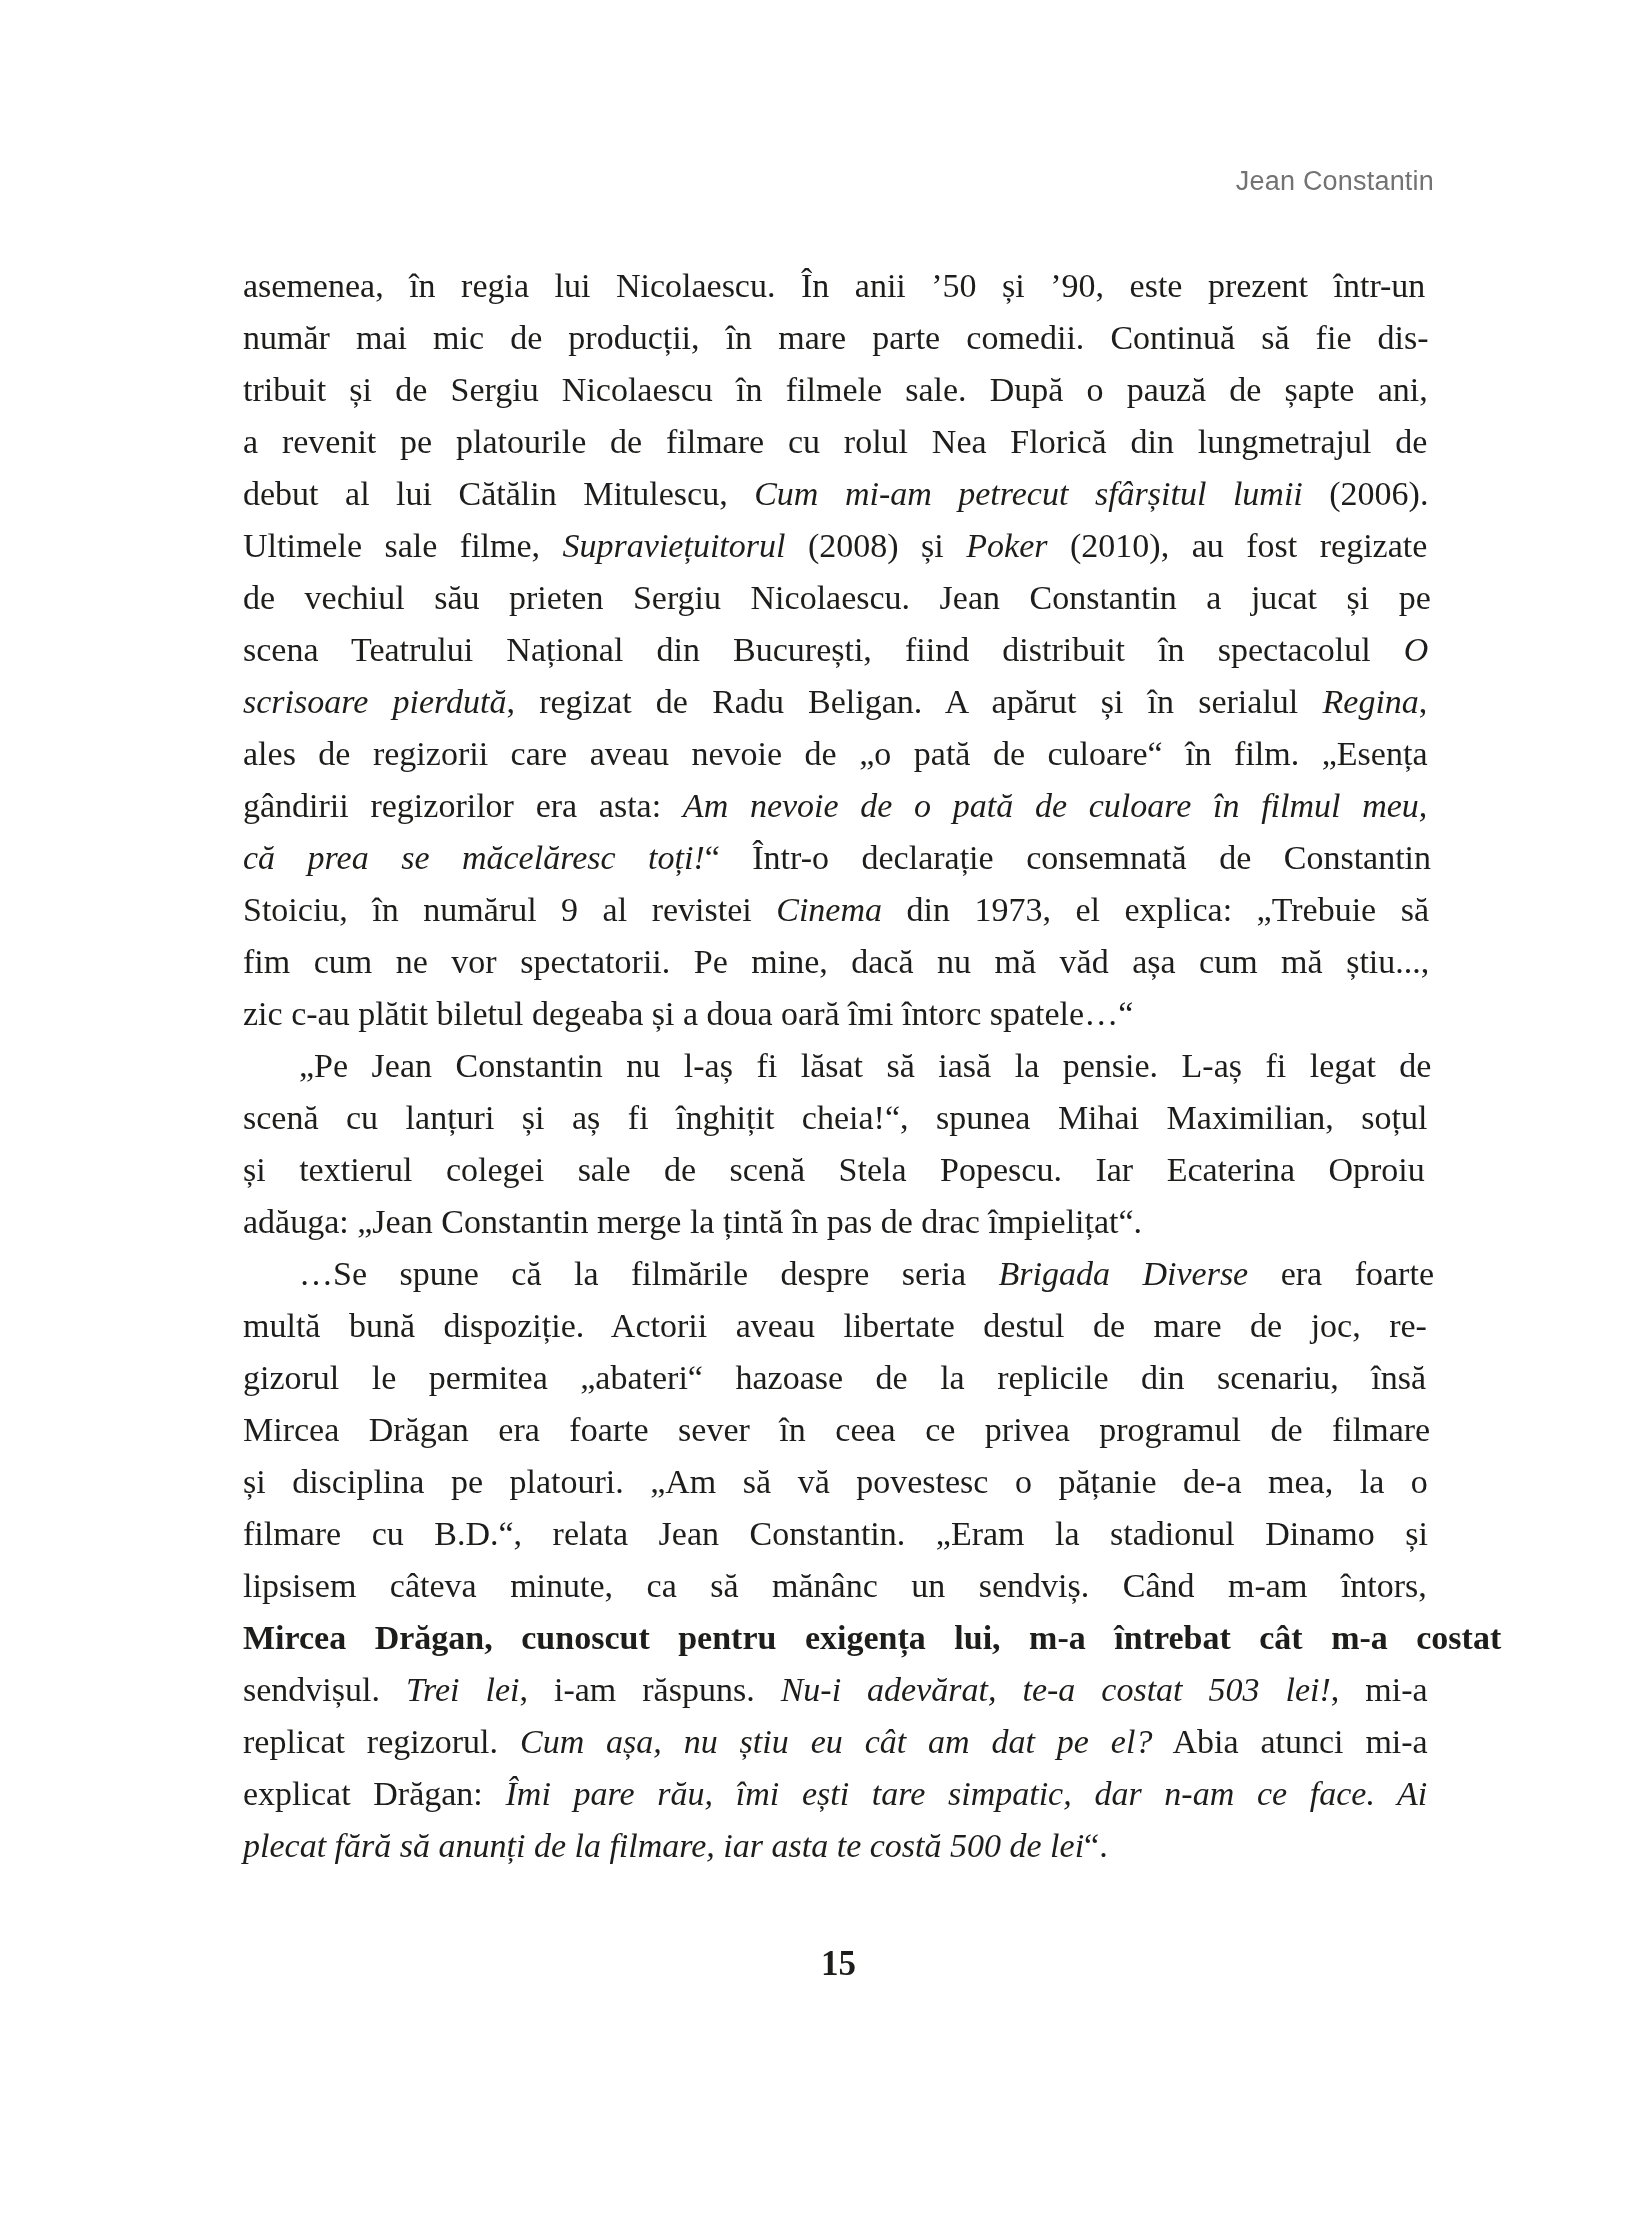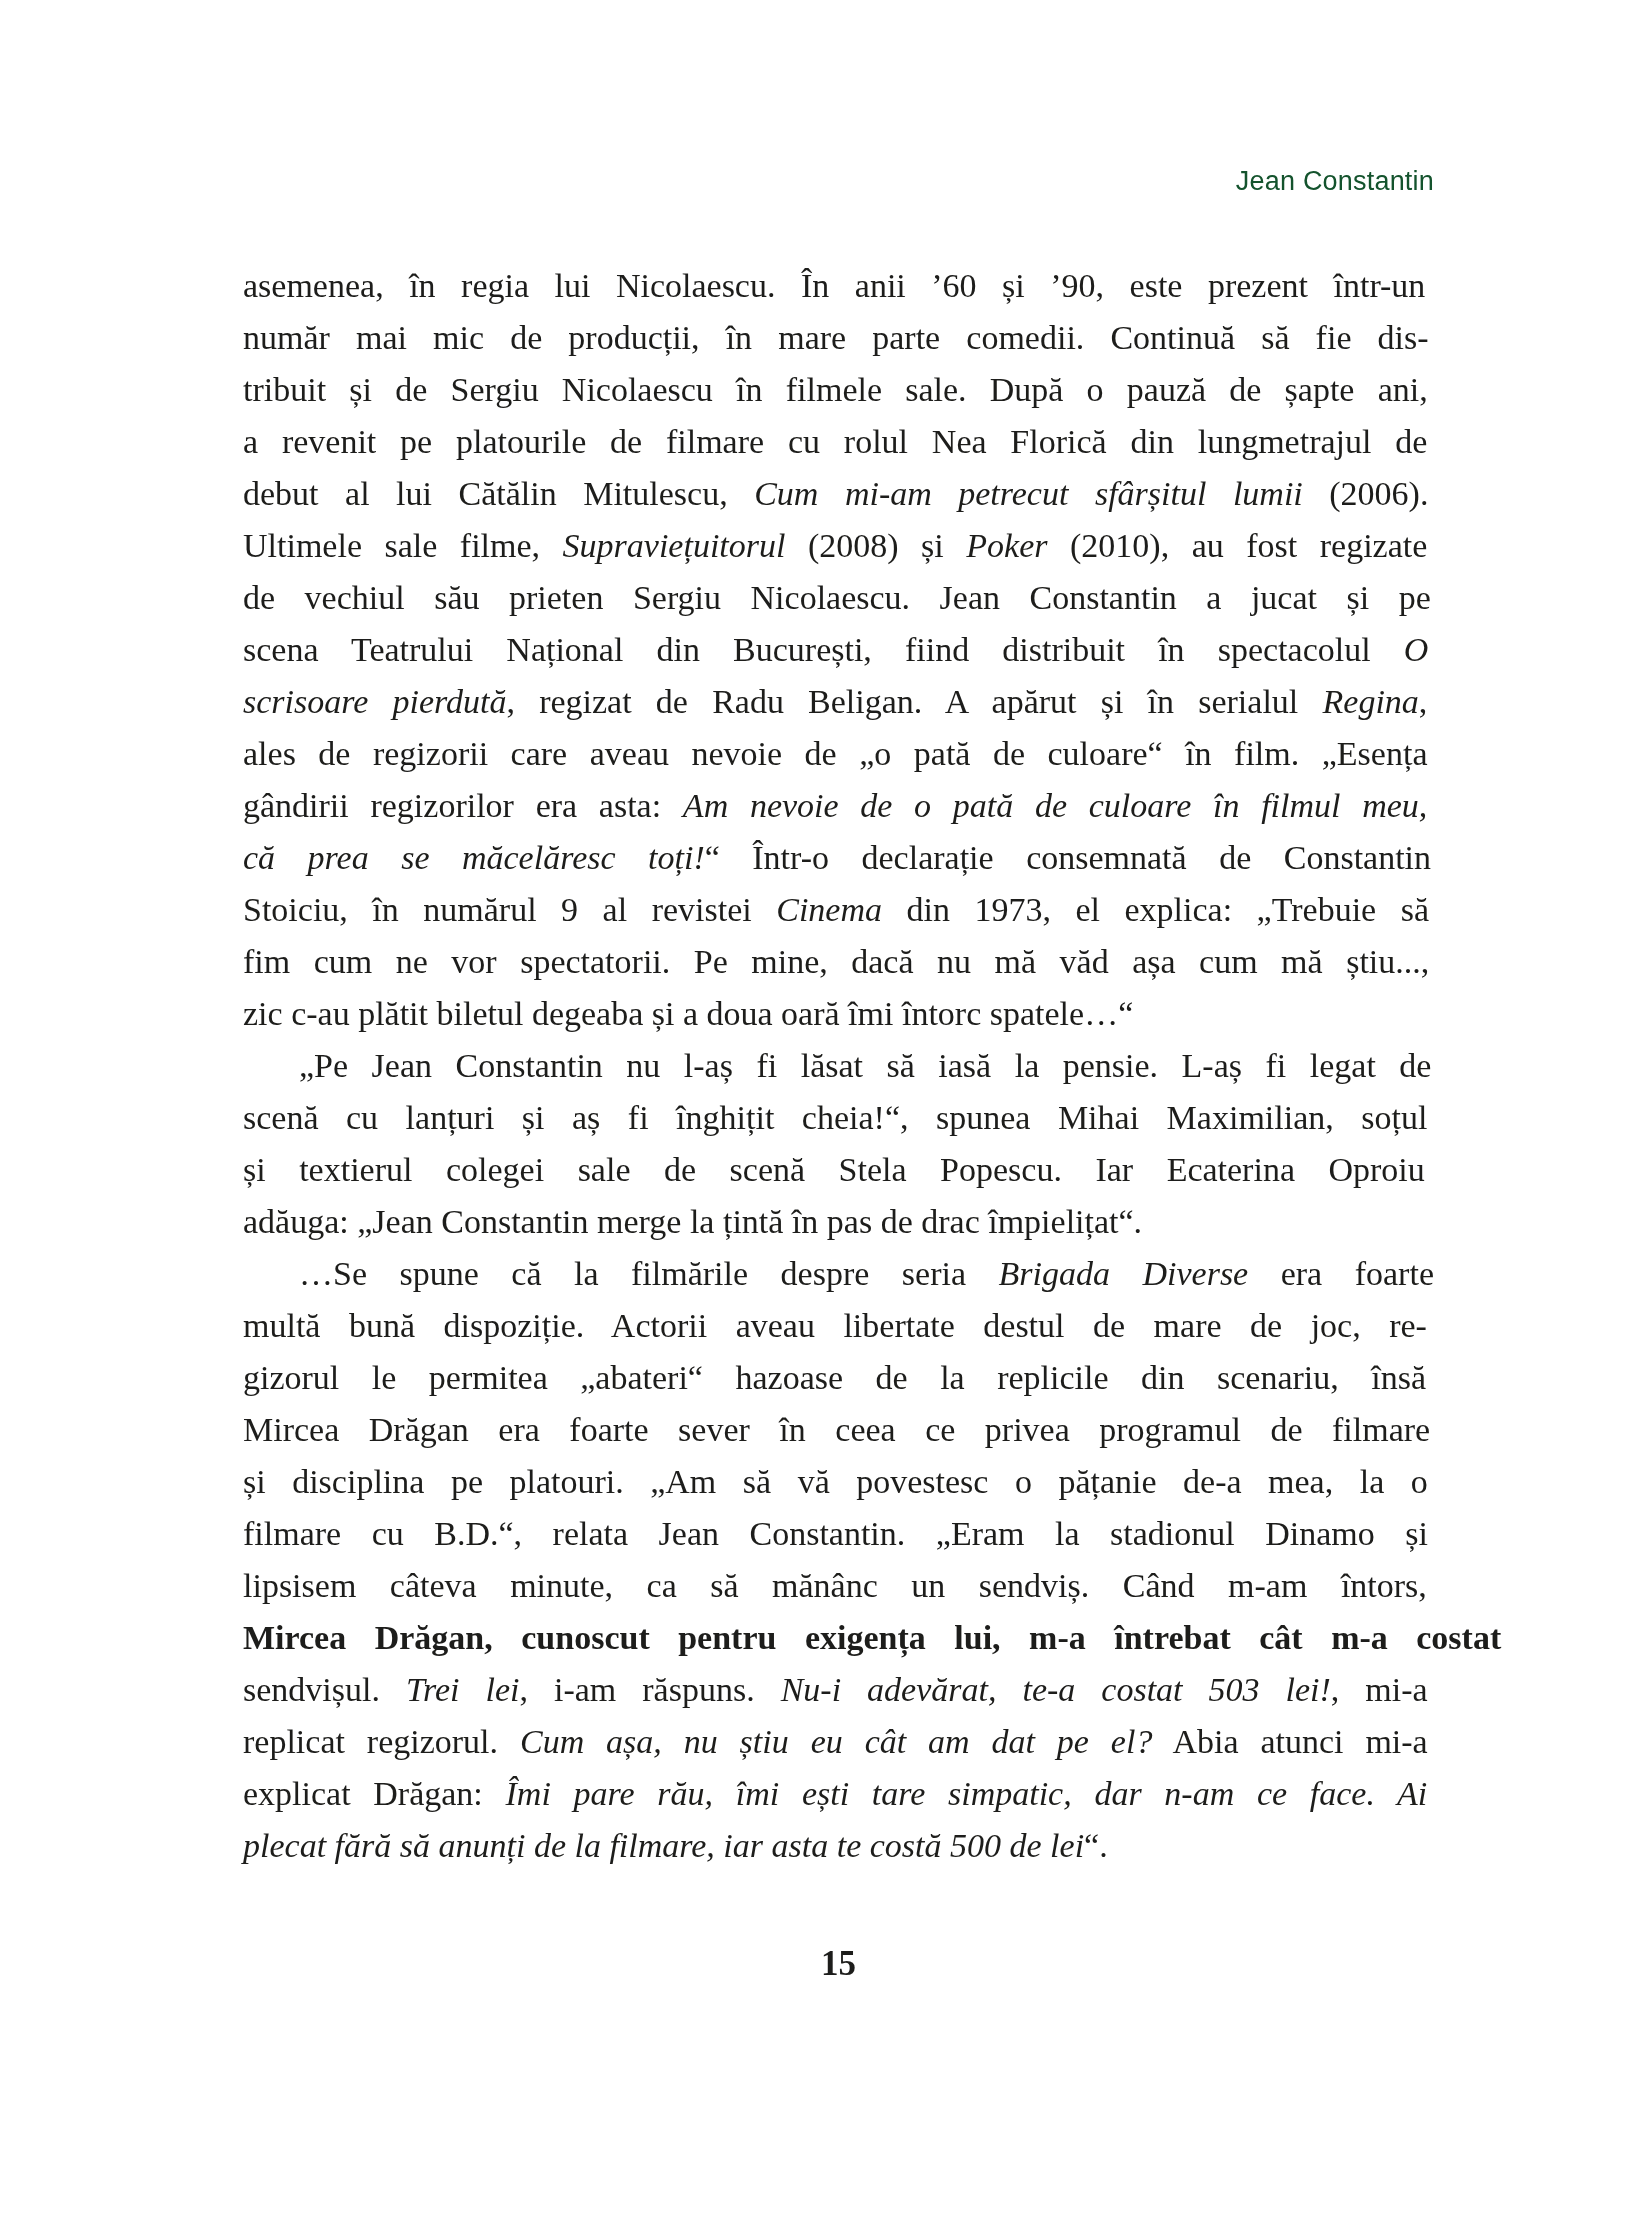--- a/index.html
+++ b/index.html
@@ -37,24 +37,24 @@
     text-align:center;
     font-size:35px;
     font-weight:bold;
     line-height:38px;
   }
 </style>
 </head>
 <body>
 
 <div class="page" style="color: rgb(29, 29, 27); background: rgb(255, 255, 255);">
-  <div class="running-header" style="color: #14532d;">Jean Constantin</div>
+  <div class="running-header" style="color: #737373;">Jean Constantin</div>
 
   <div class="body-text">
-      <div class="line" style="word-spacing: 17px;"><span><span>asemenea, în regia lui Nicolaescu. În anii ’60 și ’90, este prezent într-un</span></span></div>
+      <div class="line" style="word-spacing: 17px;"><span><span>asemenea, în regia lui Nicolaescu. În anii ’50 și ’90, este prezent într-un</span></span></div>
       <div class="line" style="word-spacing: 17.6px;"><span><span>număr mai mic de producții, în mare parte comedii. Continuă să fie dis-</span></span></div>
       <div class="line" style="word-spacing: 14.7px;"><span><span>tribuit și de Sergiu Nicolaescu în filmele sale. După o pauză de șapte ani,</span></span></div>
       <div class="line" style="word-spacing: 15.3px;"><span><span>a revenit pe platourile de filmare cu rolul Nea Florică din lungmetrajul de</span></span></div>
       <div class="line" style="word-spacing: 18px;"><span><span>debut al lui Cătălin Mitulescu, </span><span class="it">Cum mi-am petrecut sfârșitul lumii</span><span> (2006).</span></span></div>
       <div class="line" style="word-spacing: 14px;"><span><span>Ultimele sale filme, </span><span class="it">Supraviețuitorul</span><span> (2008) și </span><span class="it">Poker</span><span> (2010), au fost regizate</span></span></div>
       <div class="line" style="word-spacing: 21px;"><span><span>de vechiul său prieten Sergiu Nicolaescu. Jean Constantin a jucat și pe</span></span></div>
       <div class="line" style="word-spacing: 24.6px;"><span><span>scena Teatrului Național din București, fiind distribuit în spectacolul </span><span class="it">O</span></span></div>
       <div class="line" style="word-spacing: 15.7px;"><span><span class="it">scrisoare pierdută</span><span>, regizat de Radu Beligan. A apărut și în serialul </span><span class="it">Regina</span><span>,</span></span></div>
       <div class="line" style="word-spacing: 14px;"><span><span>ales de regizorii care aveau nevoie de „o pată de culoare“ în film. „Esența</span></span></div>
       <div class="line" style="word-spacing: 13.2px;"><span><span>gândirii regizorilor era asta: </span><span class="it">Am nevoie de o pată de culoare în filmul meu,</span></span></div>

